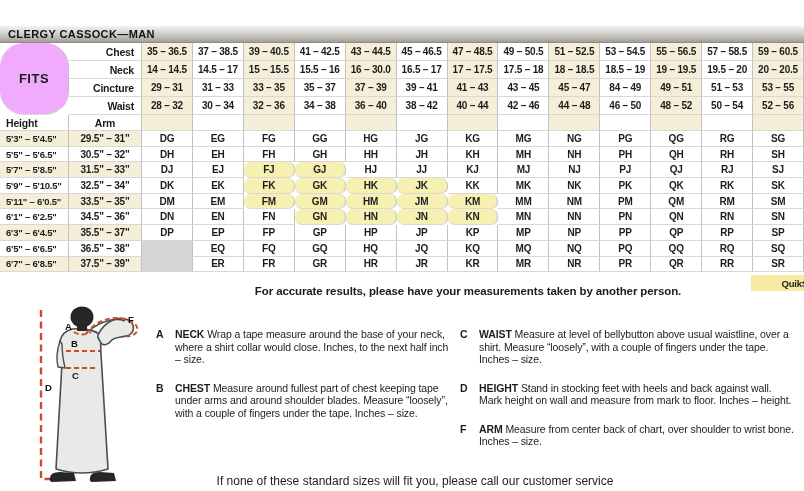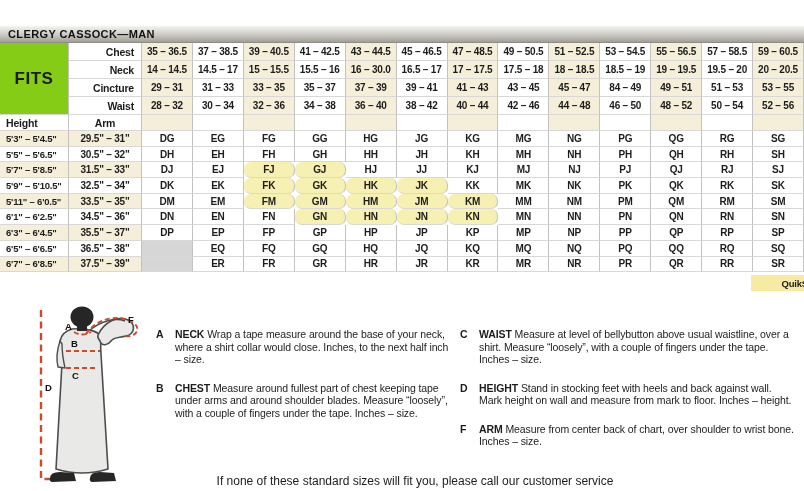--- a/index.html
+++ b/index.html
@@ -24,21 +24,21 @@
   }
   .cell{
     display:flex;align-items:center;justify-content:center;
     font-weight:700;font-size:10px;letter-spacing:-0.2px;
     background:#fff;border-right:1px solid #c2c2c2;border-bottom:1px solid #d8d8d8;
     box-sizing:border-box;white-space:nowrap;overflow:hidden;
   }
   .cell.beige{background:#f5efda;}
   .cell.yellow{background:#f7f0b3;border-radius:7px;}
   .cell.gray{background:#d6d6d6;}
-  .cell.fits{background:#84cc16;font-size:17px;letter-spacing:.5px;}
+  .cell.fits{background:#f0abfc;font-size:13px;letter-spacing:.5px;border-radius:24px;}
   .cell.fitlabel{justify-content:flex-end;padding-right:7px;font-size:10.5px;}
   .cell.hleft{justify-content:flex-start;padding-left:6px;font-size:9.5px;}
   .cell.hmid{font-size:10.5px;}
   
   .quikship{
     position:absolute;left:751px;top:249px;width:53px;height:16px;
     background:#f7eba4;font-weight:700;font-size:9.5px;
     display:flex;align-items:center;justify-content:center;letter-spacing:-0.2px;padding-left:24px;
   }
   
@@ -276,20 +276,21 @@
       <div class="cell">NR</div>
       <div class="cell">PR</div>
       <div class="cell">QR</div>
       <div class="cell">RR</div>
       <div class="cell">SR</div>
     </div>
 
   <div class="quikship">QuikShip</div>
 
   <div class="notes">
+    <div>For accurate results, please have your measurements taken by another person.</div>
   </div>
 
   <div class="diagram">
     <svg width="140" height="186" viewBox="0 0 140 186" xmlns="http://www.w3.org/2000/svg">
 
       <path d="M13,4 V173 H42" fill="none" stroke="#cc4b2b" stroke-width="2.4" stroke-dasharray="7 4.5"></path>
 
       <path d="M44,23 C37,25 33,30 32,35 C31,42 33,50 34,57 L28,163 Q54,171 80,163 L73,48 C72,38 74,31 71,28 C66,24 54,22 44,23 Z" fill="#e9e9e7" stroke="#4d4d4d" stroke-width="1.6" stroke-linejoin="round"></path>
 
       <path d="M32,35 C29,44 28,53 30,61 L37,62 C35,53 34,44 34,38 Z" fill="#e9e9e7" stroke="#4d4d4d" stroke-width="1.4" stroke-linejoin="round"></path>

